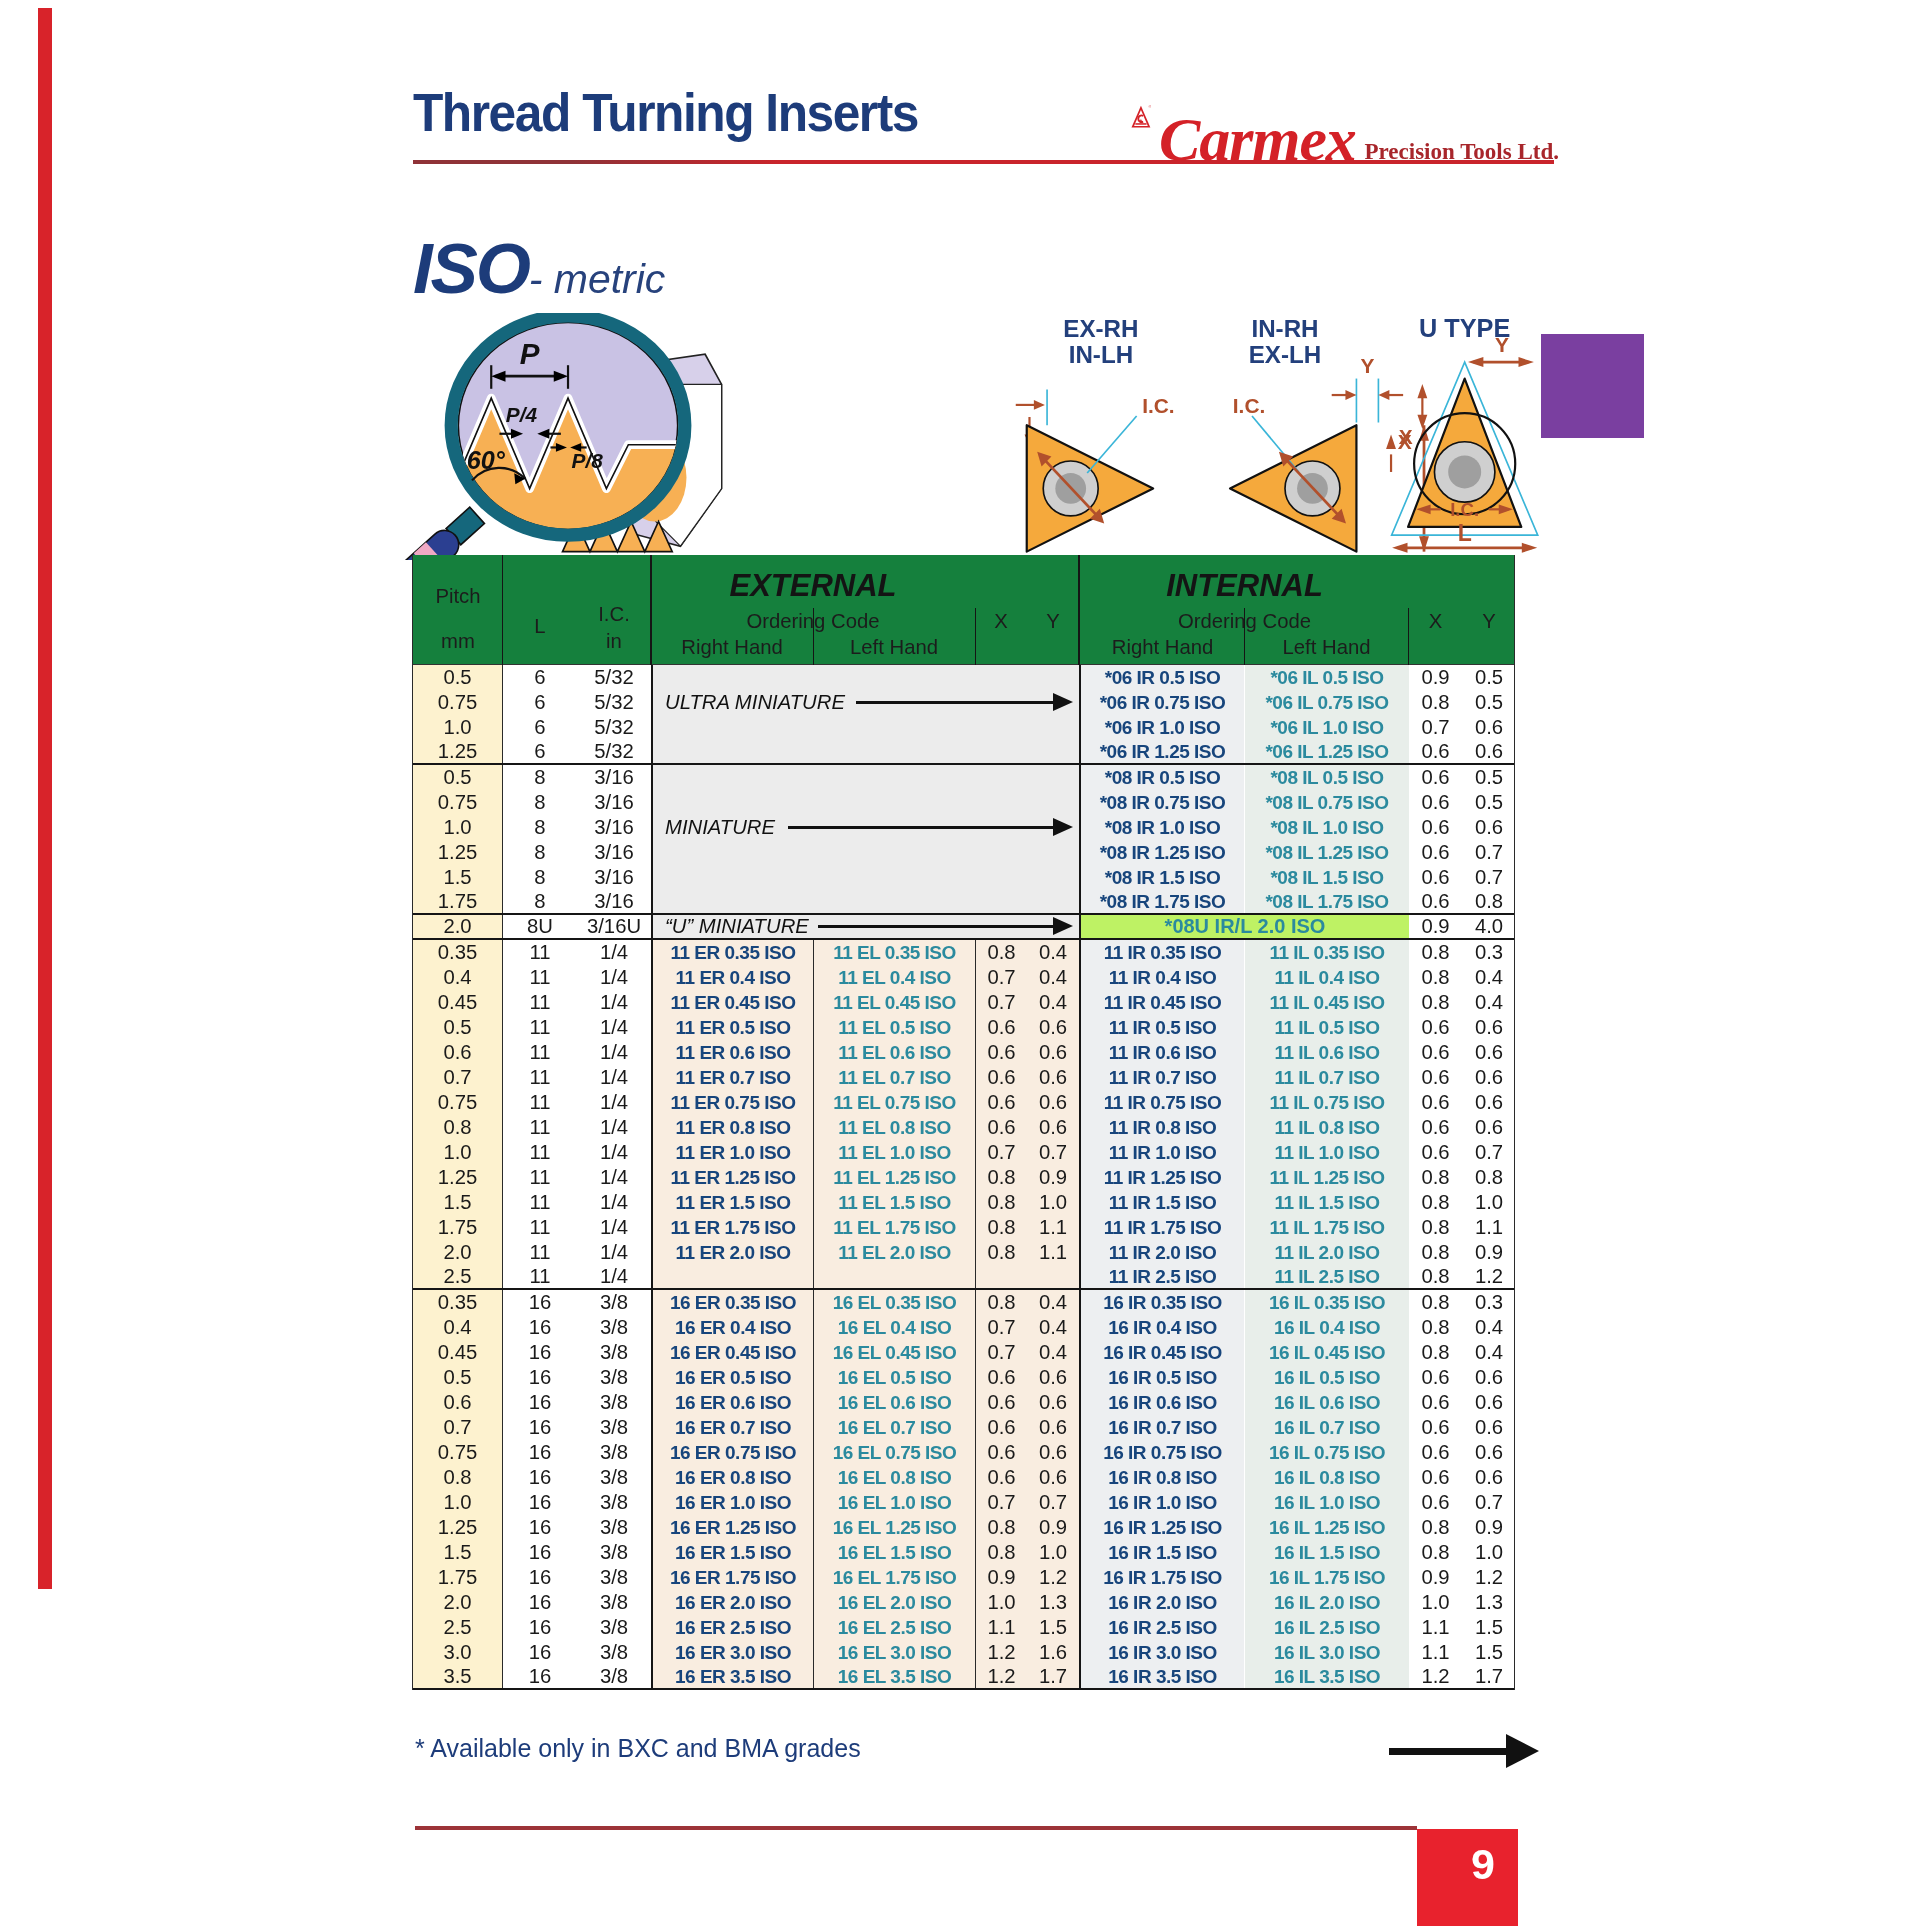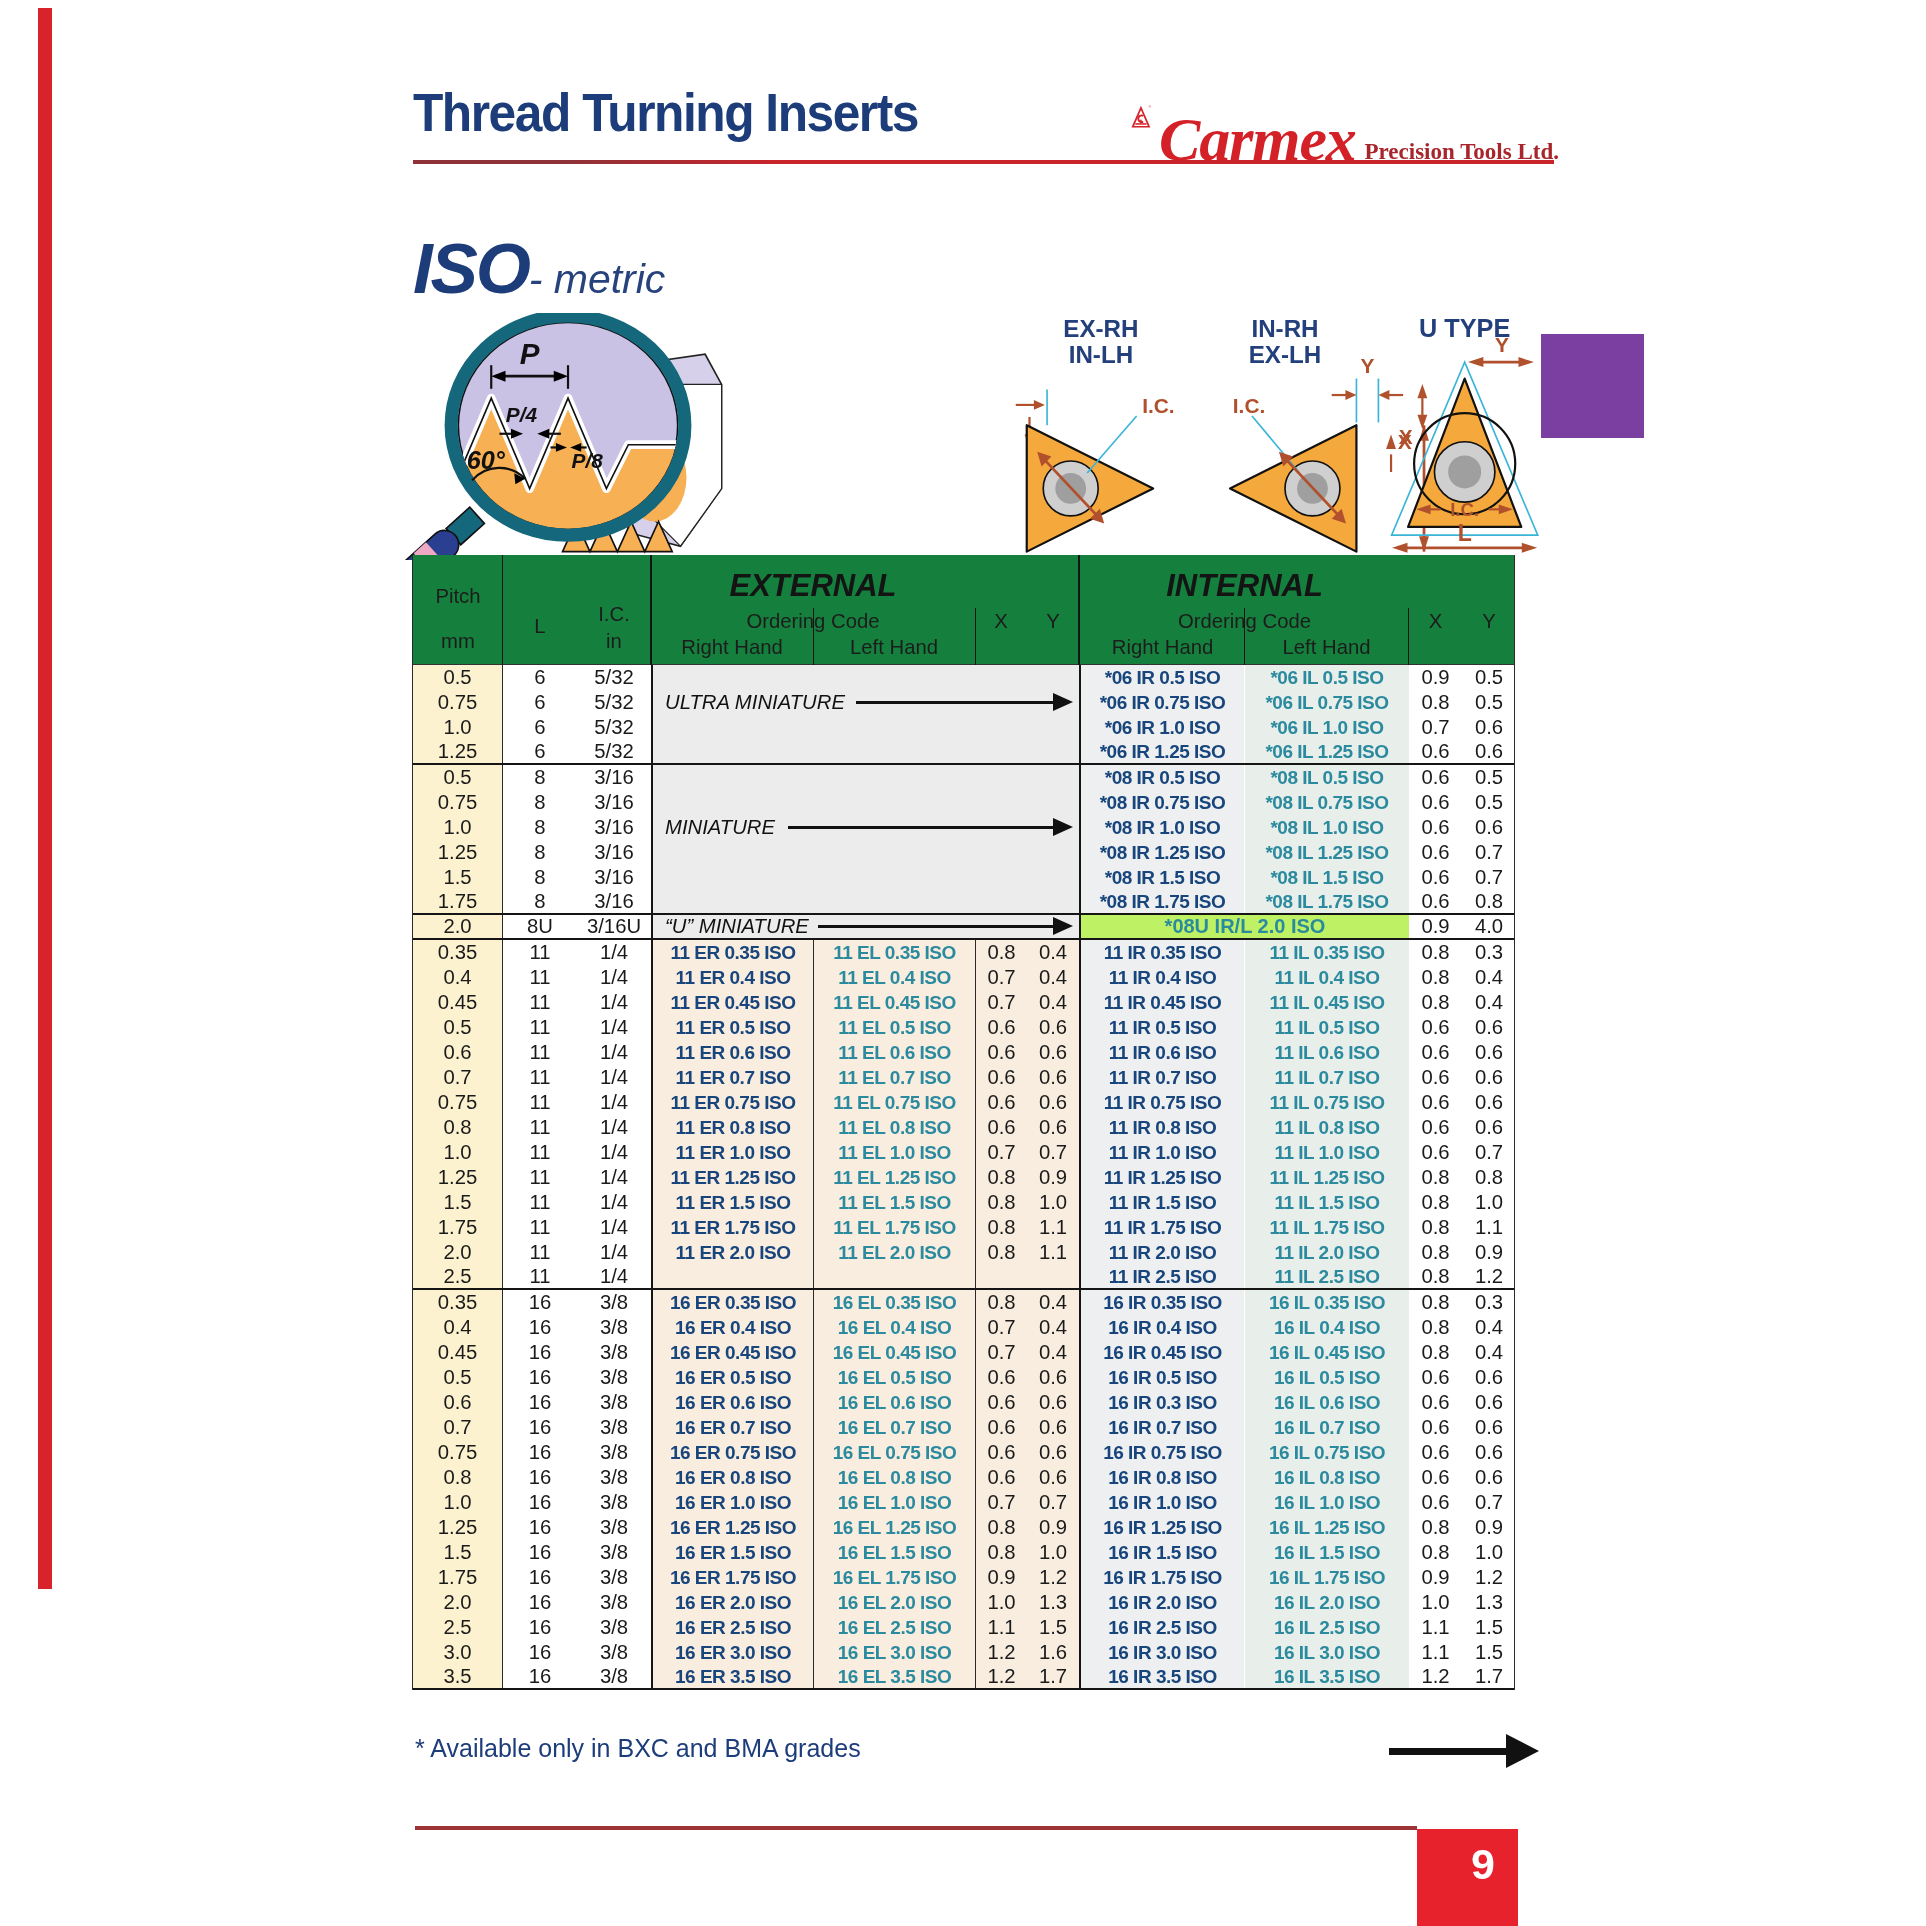--- a/index.html
+++ b/index.html
@@ -595,21 +595,21 @@
         <div class="cell " data-name="cell-int-y">0.6</div>
       </div>
       <div class="row" data-name="table-row">
         <div class="cell c-pitch" data-name="cell-pitch">0.6</div>
         <div class="cell " data-name="cell-l">16</div>
         <div class="cell " data-name="cell-ic">3/8</div>
         <div class="cell c-code rh c-ext-peach c-ext-first" data-name="cell-ext-code-rh">16 ER 0.6  ISO</div>
         <div class="cell c-code lh c-ext-peach c-bl" data-name="cell-ext-code-lh">16 EL 0.6  ISO</div>
         <div class="cell c-ext-peach c-bl" data-name="cell-ext-x">0.6</div>
         <div class="cell c-ext-peach" data-name="cell-ext-y">0.6</div>
-        <div class="cell c-code rh c-int-rh c-int-first" data-name="cell-int-code-rh">16 IR 0.3  ISO</div>
+        <div class="cell c-code rh c-int-rh c-int-first" data-name="cell-int-code-rh">16 IR 0.6  ISO</div>
         <div class="cell c-code lh c-int-lh" data-name="cell-int-code-lh">16 IL 0.6  ISO</div>
         <div class="cell " data-name="cell-int-x">0.6</div>
         <div class="cell " data-name="cell-int-y">0.6</div>
       </div>
       <div class="row" data-name="table-row">
         <div class="cell c-pitch" data-name="cell-pitch">0.7</div>
         <div class="cell " data-name="cell-l">16</div>
         <div class="cell " data-name="cell-ic">3/8</div>
         <div class="cell c-code rh c-ext-peach c-ext-first" data-name="cell-ext-code-rh">16 ER 0.7  ISO</div>
         <div class="cell c-code lh c-ext-peach c-bl" data-name="cell-ext-code-lh">16 EL 0.7  ISO</div>

